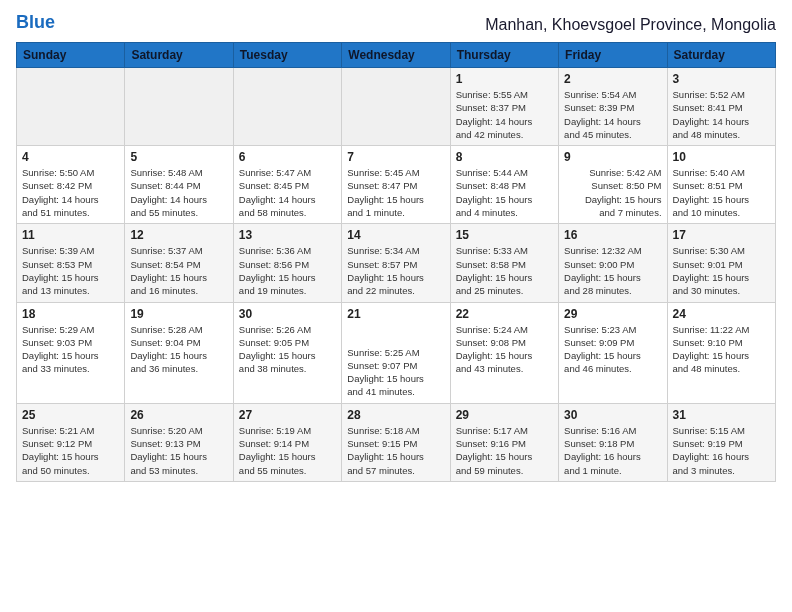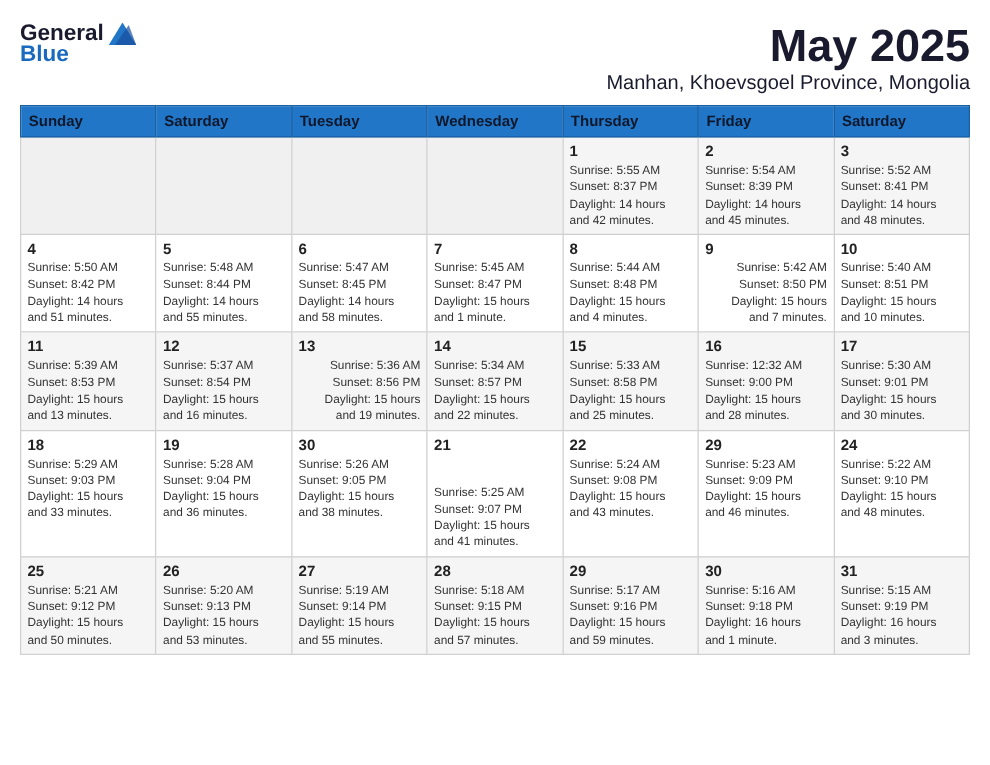--- a/index.html
+++ b/index.html
@@ -98,31 +98,23 @@
     }
     .empty-cell {
       background: #f0f0f0 !important;
     }
   </style>
 </head>
 <body>
 
 <div class="header">
   <div class="logo">
-    <div class="logo-text">
-      <span class="logo-general">General</span>
-      <svg class="logo-icon" viewBox="0 0 22 18" xmlns="http://www.w3.org/2000/svg">
-        <polygon points="0,18 11,0 22,18" fill="#2176c7"></polygon>
-        <polygon points="5,18 16,2 22,18" fill="#1a4fa0" opacity="0.7"></polygon>
-      </svg>
-    </div>
     <span class="logo-blue" style="margin-top:-4px;">Blue</span>
   </div>
   <div class="title-block">
-    <div class="month-year">May 2025</div>
     <div class="location">Manhan, Khoevsgoel Province, Mongolia</div>
   </div>
 </div>
 
 <table class="calendar">
   <thead>
     <tr>
     <th>Sunday</th>
         <th>Saturday</th>
         <th>Tuesday</th>
@@ -221,21 +213,21 @@
         </td>
         <td>
           <div class="day-number">12</div>
           <div class="day-info" style="white-space: pre-line;">Sunrise: 5:37 AM
 Sunset: 8:54 PM
 Daylight: 15 hours
 and 16 minutes.</div>
         </td>
         <td>
           <div class="day-number">13</div>
-          <div class="day-info" style="white-space: pre-line; text-align: right;">Sunrise: 5:36 AM
+          <div class="day-info" style="white-space: pre-line;">Sunrise: 5:36 AM
 Sunset: 8:56 PM
 Daylight: 15 hours
 and 19 minutes.</div>
         </td>
         <td>
           <div class="day-number">14</div>
           <div class="day-info" style="white-space: pre-line;">Sunrise: 5:34 AM
 Sunset: 8:57 PM
 Daylight: 15 hours
 and 22 minutes.</div>
@@ -300,21 +292,21 @@
         </td>
         <td>
           <div class="day-number">29</div>
           <div class="day-info" style="white-space: pre-line;">Sunrise: 5:23 AM
 Sunset: 9:09 PM
 Daylight: 15 hours
 and 46 minutes.</div>
         </td>
         <td>
           <div class="day-number">24</div>
-          <div class="day-info" style="white-space: pre-line;">Sunrise: 5:22 AM
+          <div class="day-info" style="white-space: pre-line;">Sunrise: 11:22 AM
 Sunset: 9:10 PM
 Daylight: 15 hours
 and 48 minutes.</div>
         </td>
       </tr>
       <tr>
         <td>
           <div class="day-number">25</div>
           <div class="day-info" style="white-space: pre-line;">Sunrise: 5:21 AM
 Sunset: 9:12 PM

